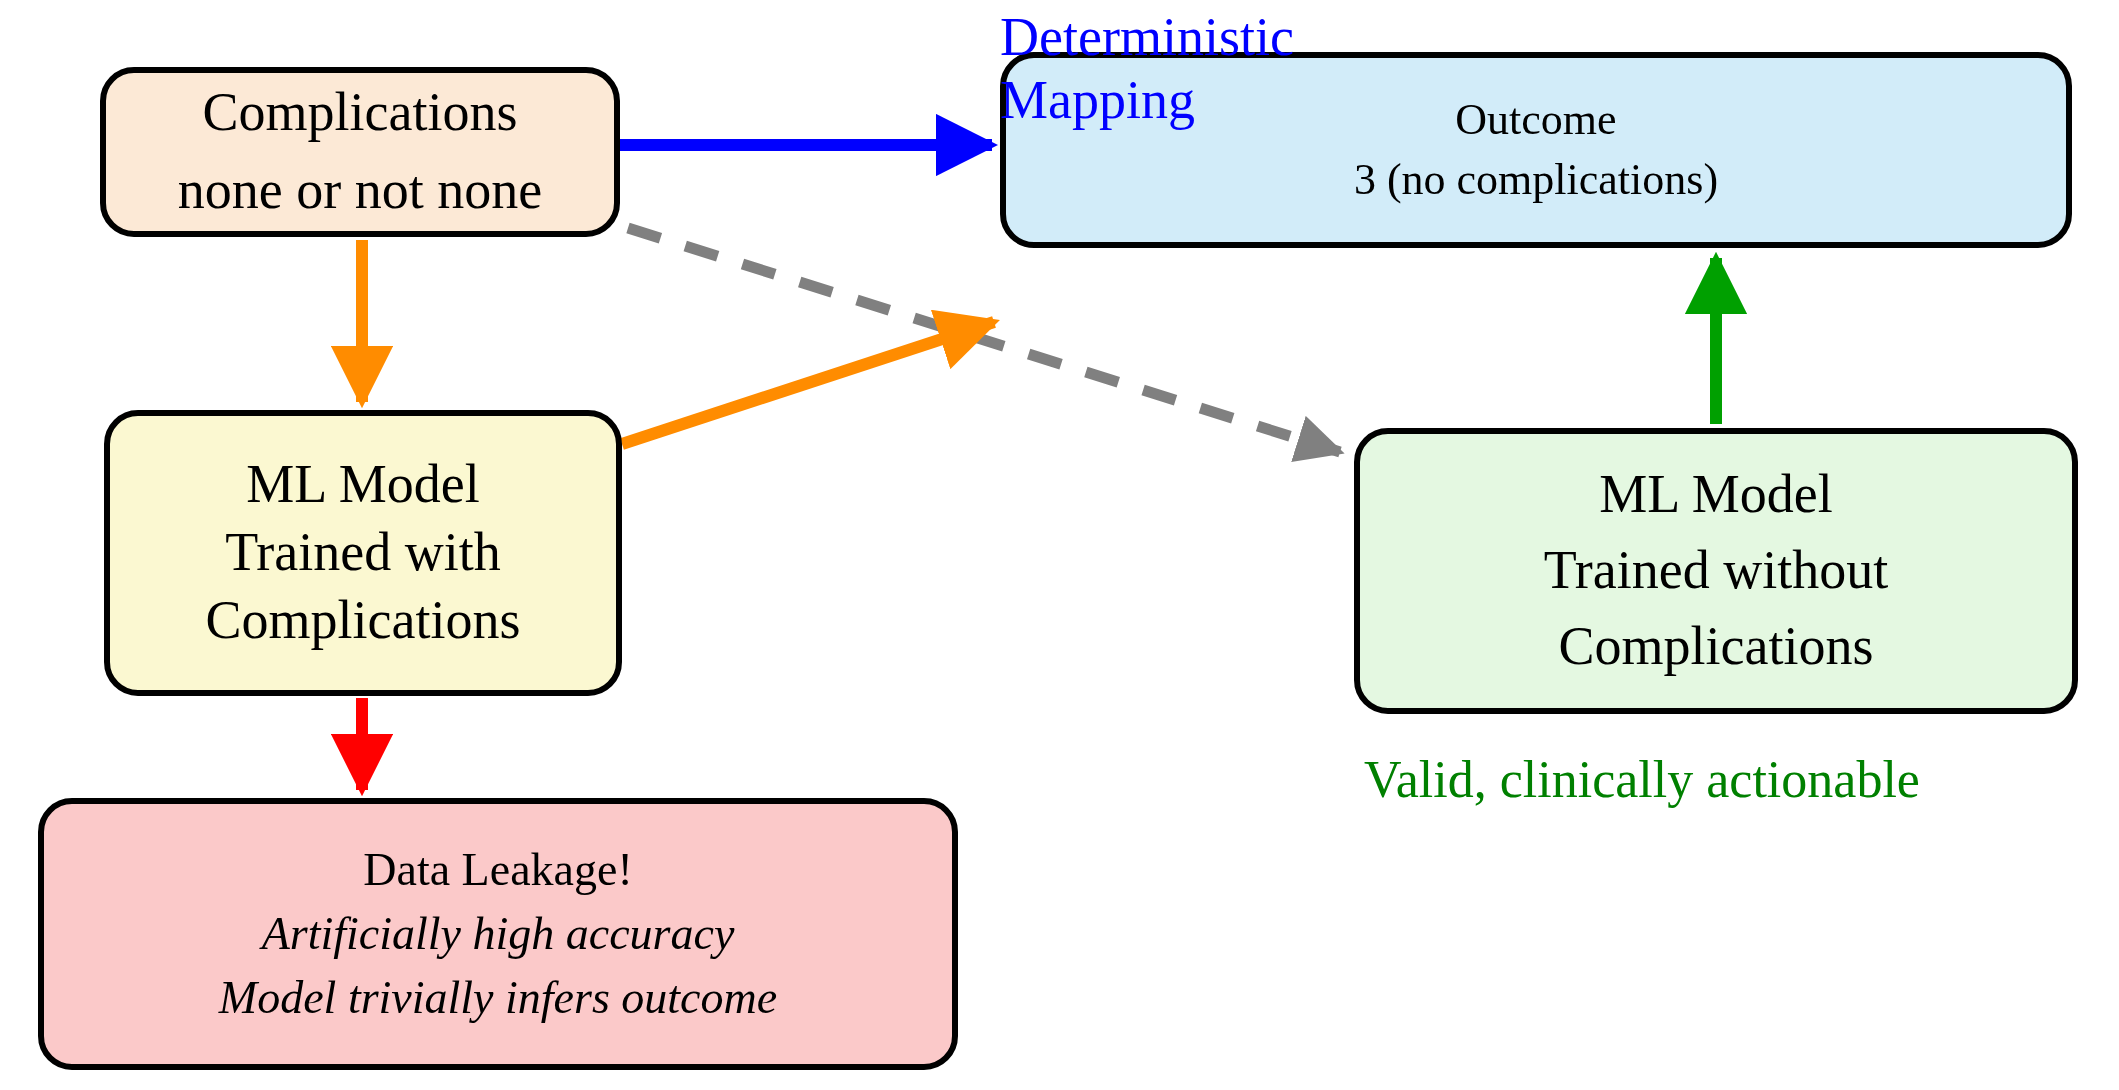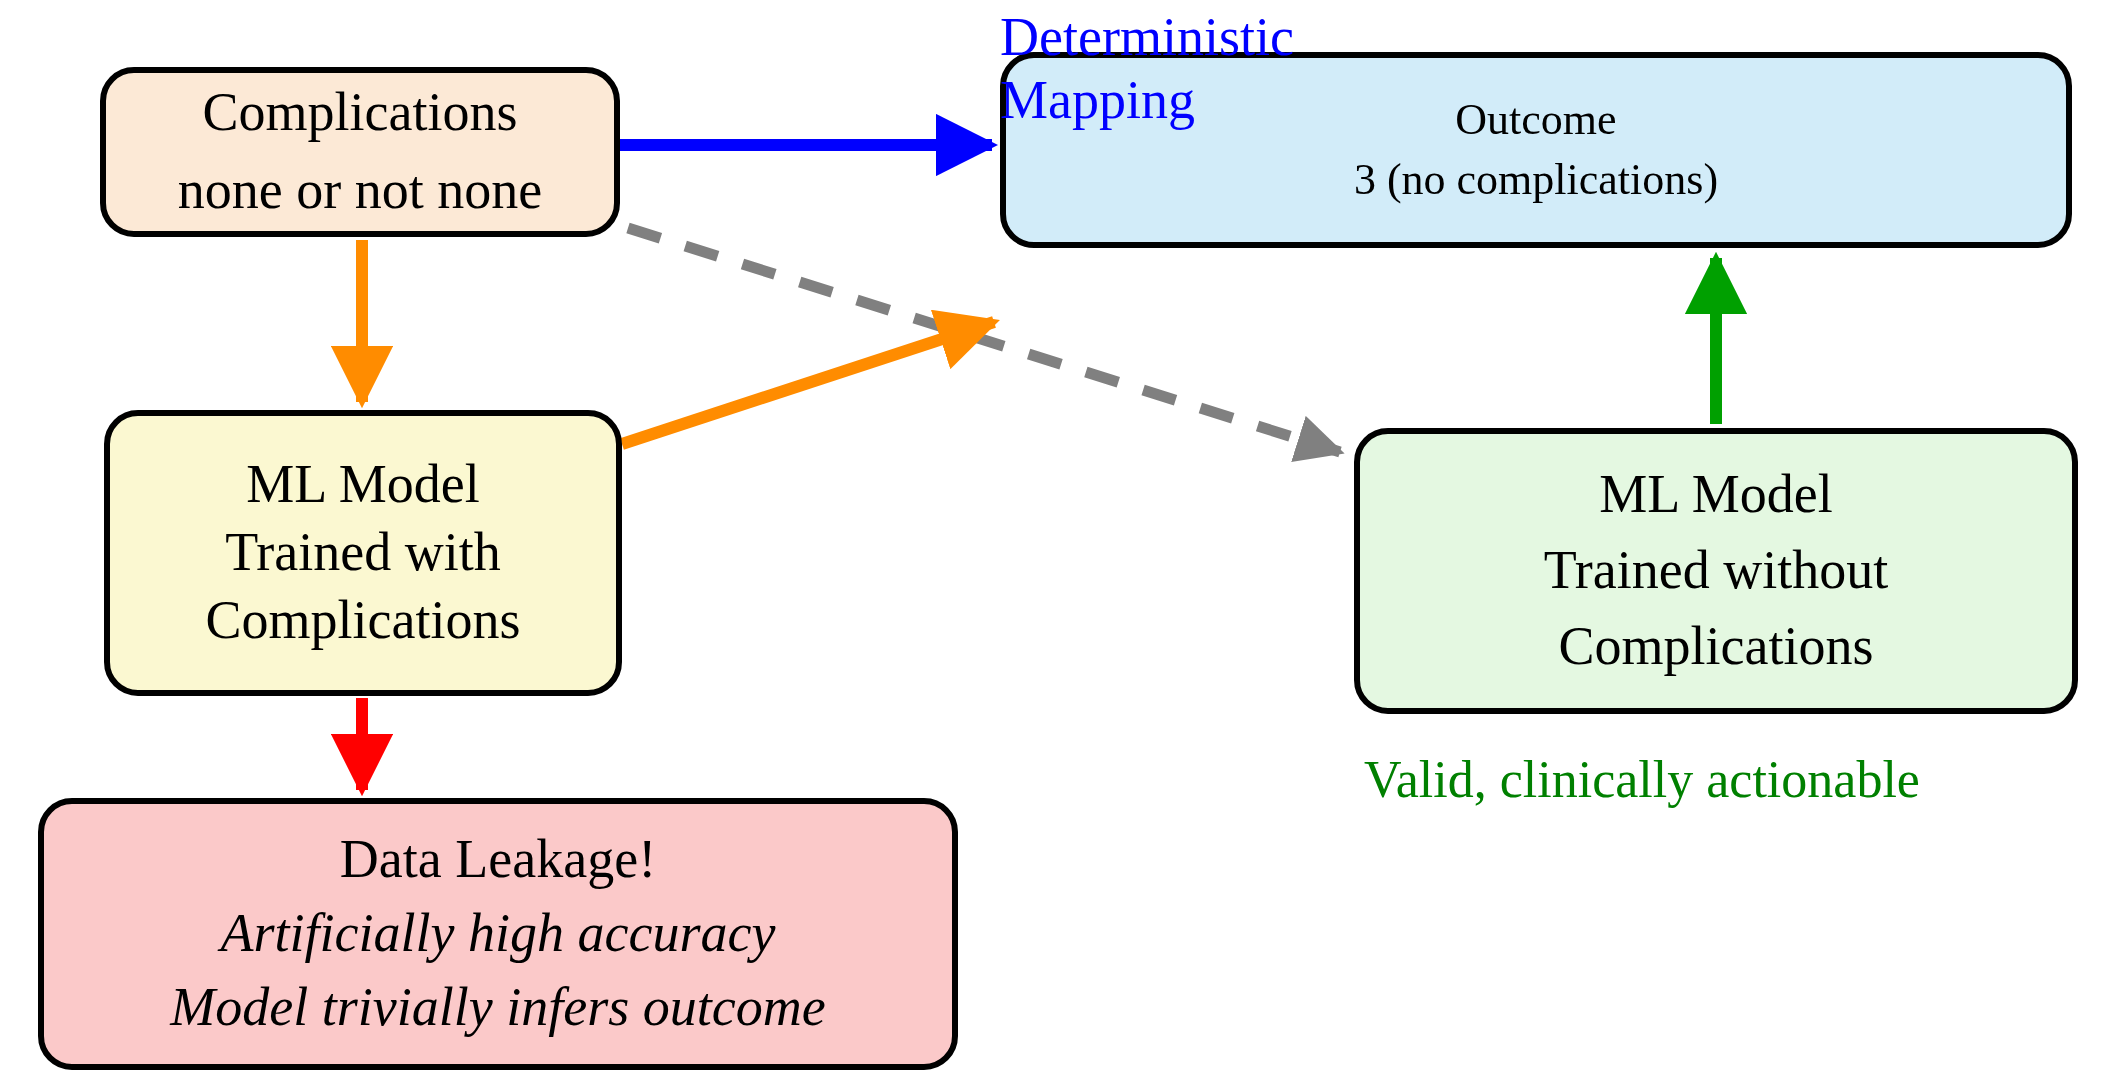--- a/index.html
+++ b/index.html
@@ -27,21 +27,21 @@
 
   #node-outcome{left:1000px;top:52px;width:1072px;height:196px;background:#d2ecf9;font-size:44px;}
   #node-outcome .ln+.ln{margin-top:8px;}
 
   #node-ml-with{left:104px;top:410px;width:518px;height:286px;background:#fbf8d1;font-size:54px;}
   #node-ml-with .ln+.ln{margin-top:4px;}
 
   #node-ml-without{left:1354px;top:428px;width:724px;height:286px;background:#e4f8e1;font-size:54px;}
   #node-ml-without .ln+.ln{margin-top:12px;}
 
-  #node-data-leakage{left:38px;top:798px;width:920px;height:272px;background:#fbc9c9;font-size:54px;}
+  #node-data-leakage{left:38px;top:798px;width:920px;height:272px;background:#fbc9c9;font-size:46px;}
   #node-data-leakage .ln+.ln{margin-top:10px;font-style:italic;}
 
   .free-label{position:absolute;z-index:4;white-space:nowrap;}
 
   #label-deterministic{
     left:1000px;top:6px;width:0px;
     font-size:54px;color:#0000ff;line-height:1.16;
     text-align:center;
   }
   #label-deterministic .ln{display:block;transform:translateX(-50%);}

